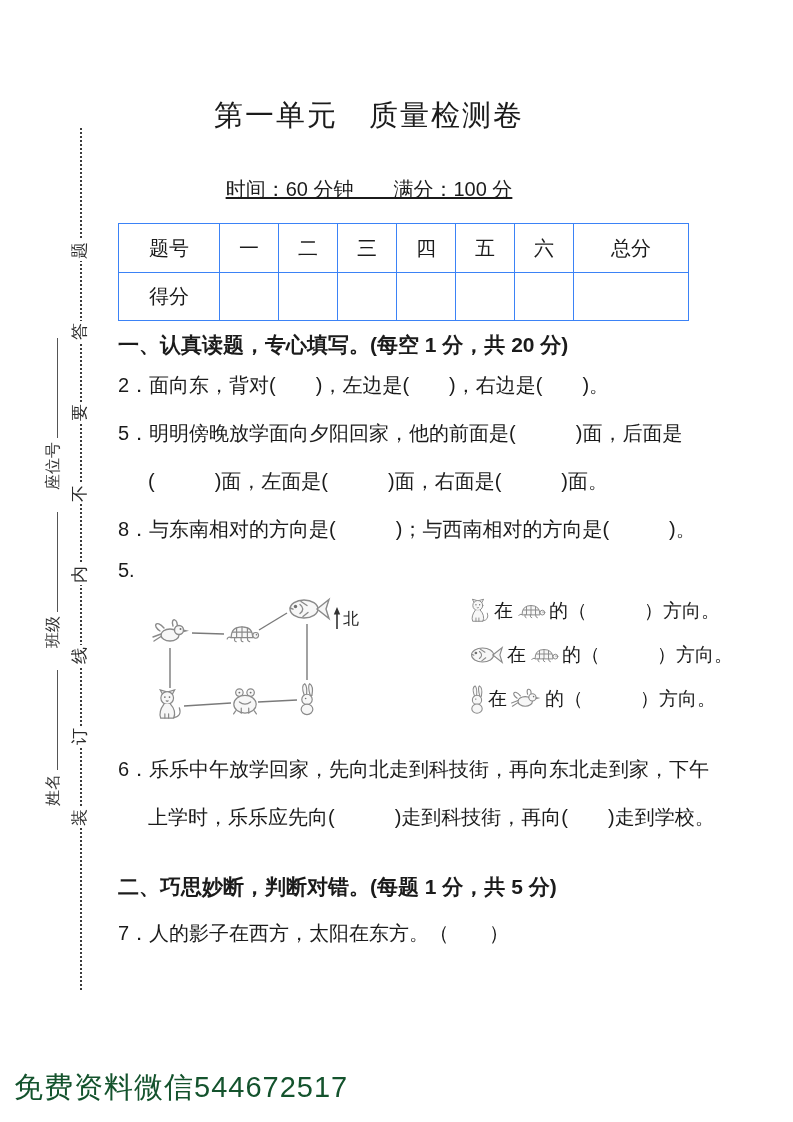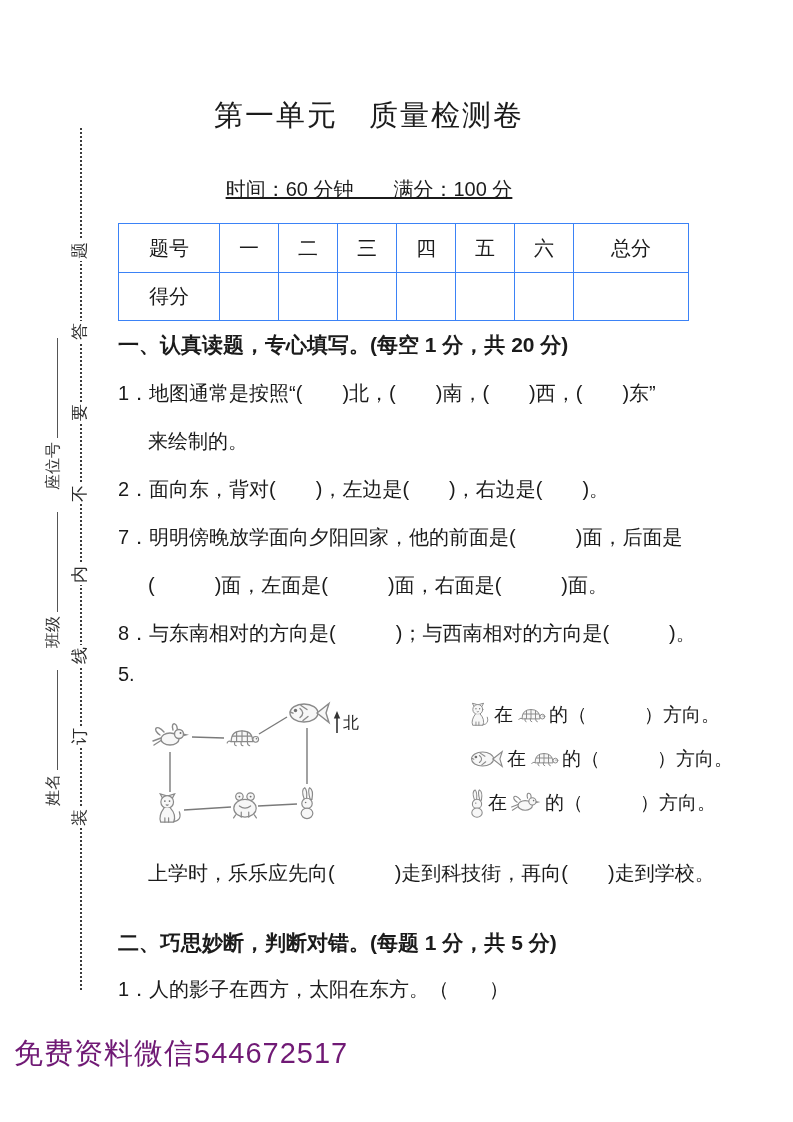--- a/index.html
+++ b/index.html
@@ -30,22 +30,22 @@
   }
   .side-label { display:inline-block; }
   .side-label.gap { margin-left:22px; }
   .blank-line {
     display:inline-block; width:100px; height:17px;
     border-bottom:1.5px solid #555; margin-left:4px;
   }
 
   
   .watermark {
-    position:absolute; left:14px; top:1034px;
-    font-size:29px; letter-spacing:1px; color:#701a75;
+    position:absolute; left:14px; top:1068px;
+    font-size:29px; letter-spacing:1px; color:#14532d;
   }
 
   
   .content { position:absolute; left:118px; top:0; width:628px; }
   .head-block { width:562px; }
   .page-title {
     margin:96px 60px 0 0; text-align:center;
     font-size:29px; font-weight:normal; letter-spacing:2px;
   }
   .subtitle {
@@ -194,27 +194,23 @@
         <td class="c-num"></td>
         <td class="c-num"></td>
         <td class="c-num"></td>
         <td class="c-total"></td>
       </tr>
     </tbody>
       </table>
 
     <div class="sec-heading">一、认真读题，专心填写。(每空 1 分，共 20 分)</div>
 
-    <div class="q-block">
-      <div class="q-line">1．地图通常是按照“(　　)北，(　　)南，(　　)西，(　　)东”</div>
-      <div class="q-line cont">来绘制的。</div>
-    </div>
     <div class="q-line">2．面向东，背对(　　)，左边是(　　)，右边是(　　)。</div>
     <div>
-      <div class="q-line">7．明明傍晚放学面向夕阳回家，他的前面是(　　　)面，后面是</div>
+      <div class="q-line">5．明明傍晚放学面向夕阳回家，他的前面是(　　　)面，后面是</div>
       <div class="q-line cont">(　　　)面，左面是(　　　)面，右面是(　　　)面。</div>
     </div>
     <div class="q-line">8．与东南相对的方向是(　　　)；与西南相对的方向是(　　　)。</div>
 
     <div class="q-line num5">5.</div>
 
     <div class="q5-row">
       <svg class="map-svg" viewBox="0 0 240 148">
         <g stroke="#7a7a7a" stroke-width="1.4">
           <line x1="48" y1="46" x2="80" y2="47"></line>
@@ -256,21 +252,22 @@
           <svg class="mini" width="16" height="29" viewBox="0 0 20 36">
               <use href="#sym-rabbit"></use>
             </svg><span>在</span><svg class="mini" width="32" height="24" viewBox="0 0 40 30">
               <use href="#sym-bird"></use>
             </svg><span>的（　　　）方向。</span>
         </div>
       </div>
     </div>
 
     <div class="q6">
+      <div class="q-line">6．乐乐中午放学回家，先向北走到科技街，再向东北走到家，下午</div>
       <div class="q-line cont">上学时，乐乐应先向(　　　)走到科技街，再向(　　)走到学校。</div>
     </div>
 
     <div class="sec-heading second">二、巧思妙断，判断对错。(每题 1 分，共 5 分)</div>
-    <div class="q-line s2q1">1．人的影子在西方，太阳在东方。（　　）</div>
+    <div class="q-line s2q1">7．人的影子在西方，太阳在东方。（　　）</div>
   </div>
 
   <div class="watermark">免费资料微信544672517</div>
 </div>
 
 </body></html>

